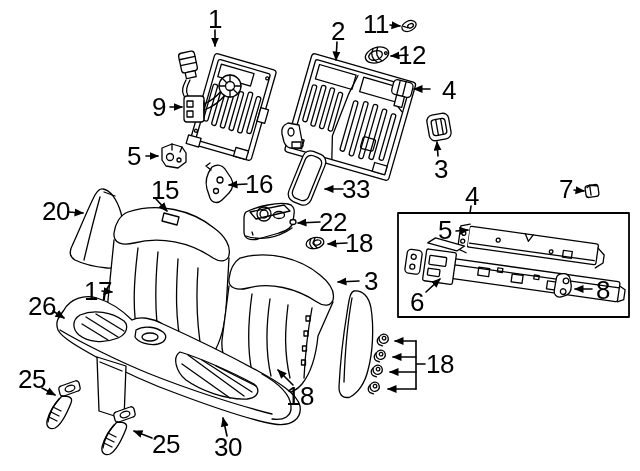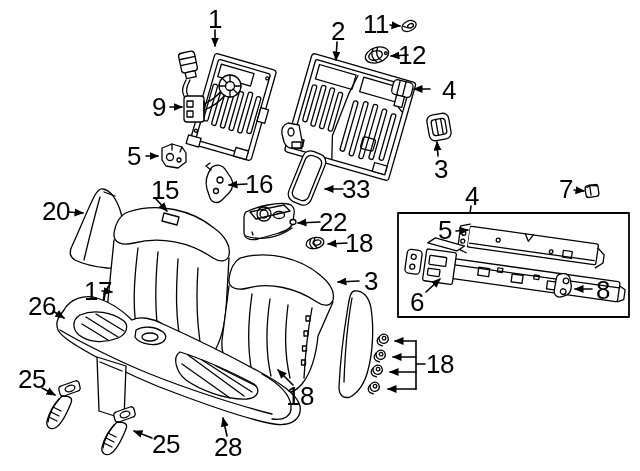--- a/index.html
+++ b/index.html
@@ -346,18 +346,18 @@
 <div class="callout" style="left:259px;top:184px">16</div>
 <div class="callout" style="left:165px;top:190px">15</div>
 <div class="callout" style="left:371px;top:281px">3</div>
 <div class="callout" style="left:98px;top:291px">17</div>
 <div class="callout" style="left:300px;top:396px">18</div>
 <div class="callout" style="left:359px;top:243px">18</div>
 <div class="callout" style="left:56px;top:211px">20</div>
 <div class="callout" style="left:440px;top:364px">18</div>
 <div class="callout" style="left:333px;top:222px">22</div>
 <div class="callout" style="left:356px;top:189px">33</div>
-<div class="callout" style="left:228px;top:447px">28</div>
+<div class="callout" style="left:228px;top:447px">30</div>
 <div class="callout" style="left:32px;top:379px">25</div>
 <div class="callout" style="left:166px;top:444px">25</div>
 <div class="callout" style="left:42px;top:306px">26</div>
 
 </div>
 
 </body></html>

